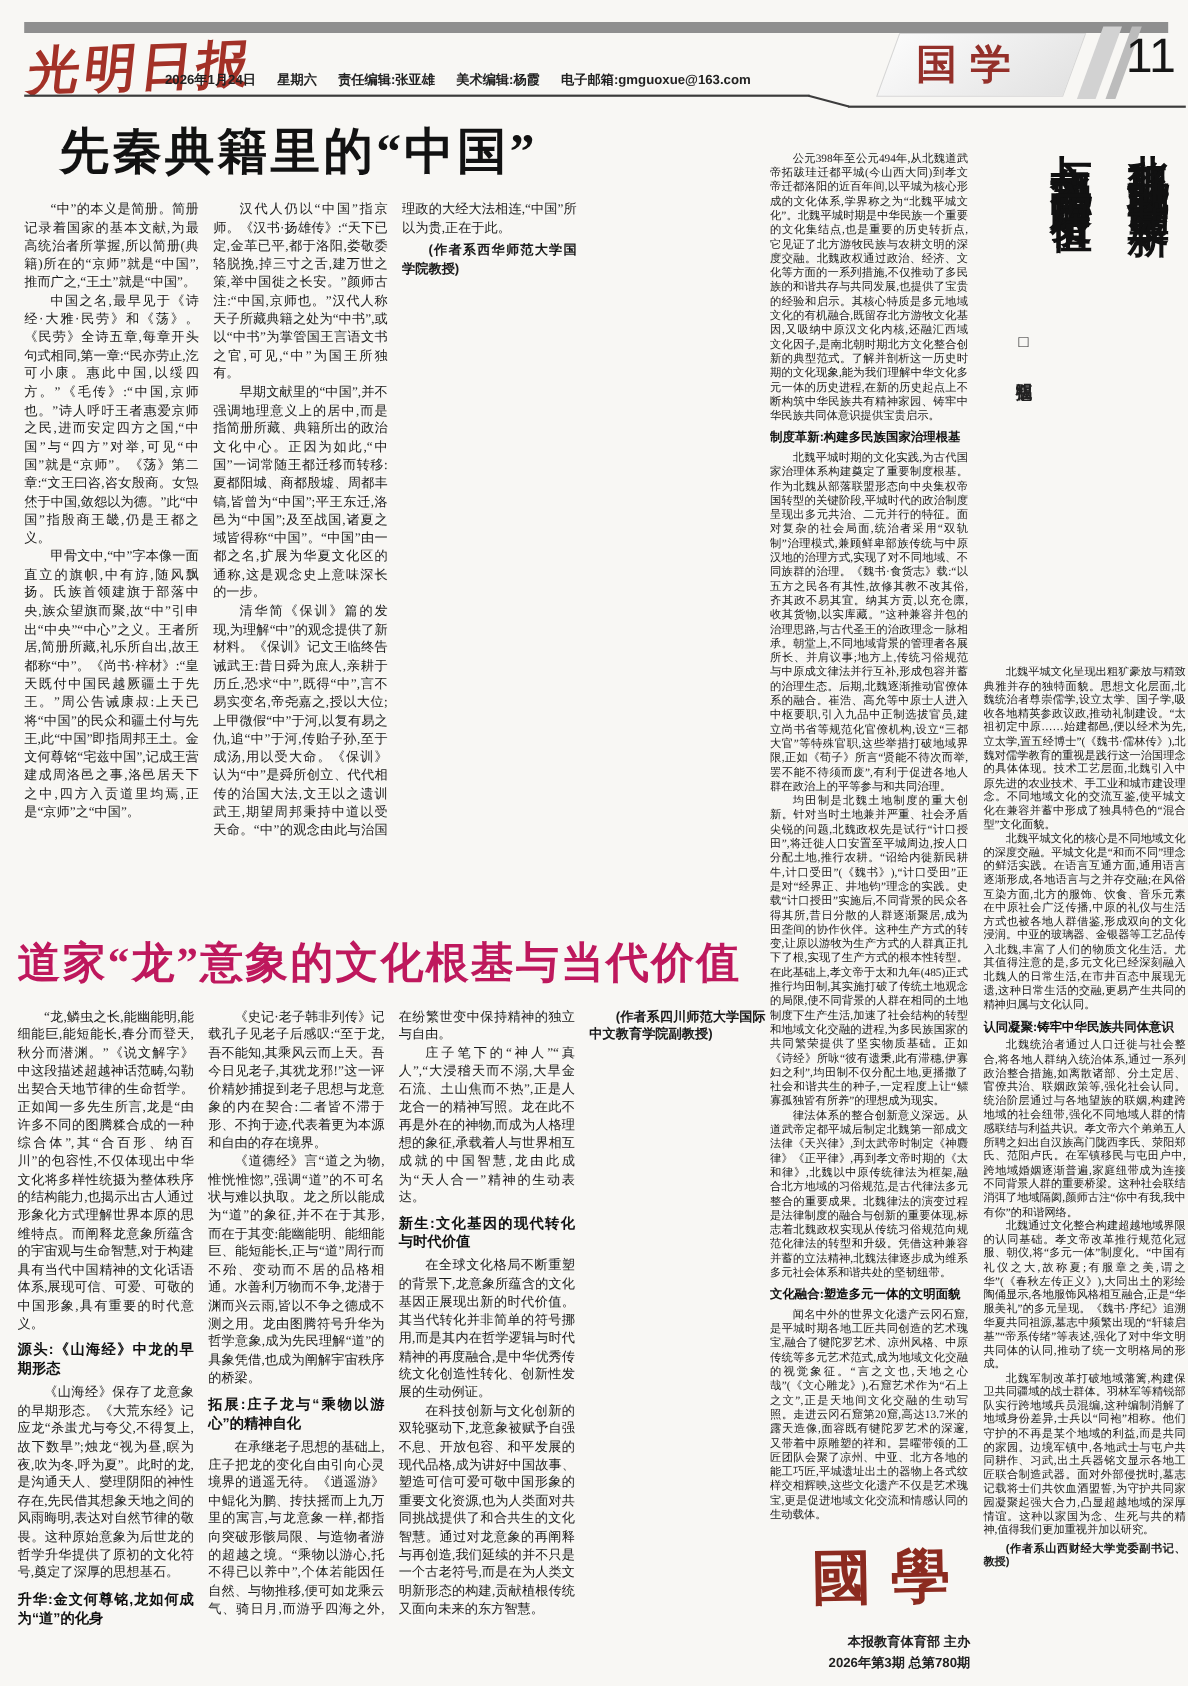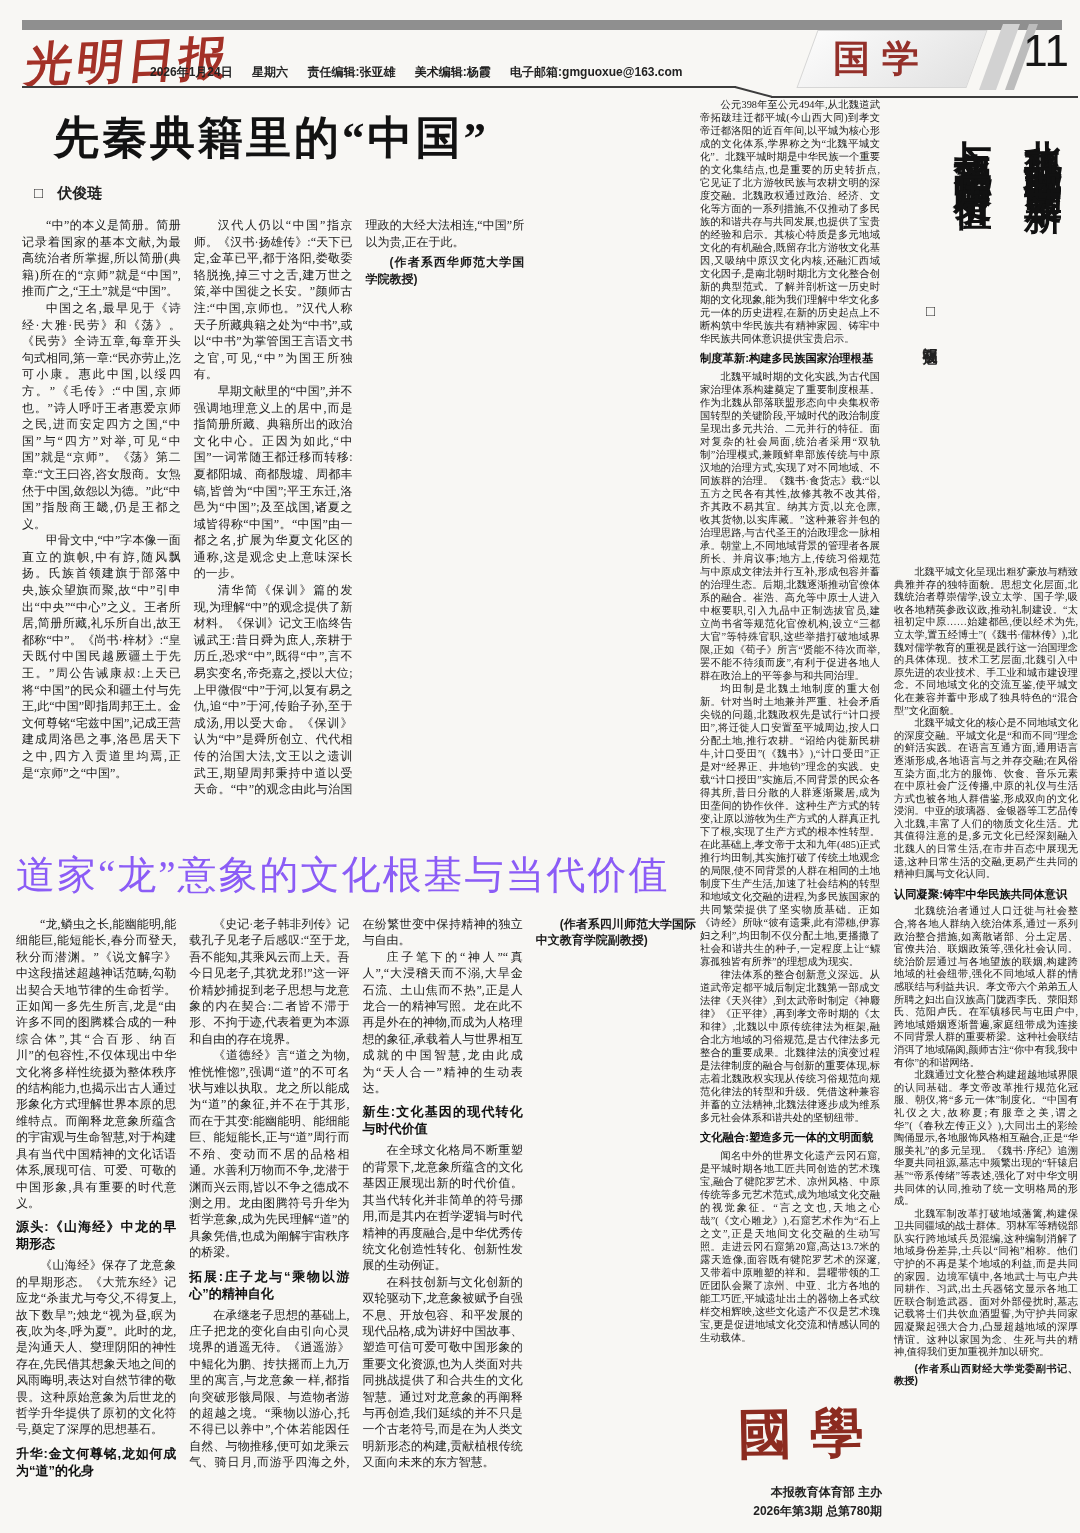--- a/index.html
+++ b/index.html
@@ -41,34 +41,34 @@
 
   
   .art-main{position:absolute;left:22px;top:108px;width:674px;height:736px;}
   .art-main h1{margin:0 0 0 32px;font-size:45px;font-weight:900;letter-spacing:3px;color:#121212;}
   .art-main .byline{margin:16px 0 0 12px;}
   .cols{column-gap:13px;column-fill:auto;overflow:hidden;text-align:justify;}
   .cols-main{margin-top:14px;height:584px;column-count:4;font-size:12px;line-height:16.6px;}
 
   
   .art-dao{position:absolute;left:16px;top:848px;width:680px;height:682px;}
-  .art-dao h1{margin:0;font-size:39px;font-weight:400;letter-spacing:2px;color:#8b5cf6;}
+  .art-dao h1{margin:0;font-size:39px;font-weight:700;letter-spacing:2px;color:#be185d;}
   .art-dao .byline{margin:14px 0 0 12px;}
   .cols-dao{margin-top:14px;height:570px;column-count:4;font-size:12px;line-height:16.4px;}
   .cols-dao .t-h{font-size:13px;line-height:17px;}
 
   
   .art-right{position:absolute;left:700px;top:96px;width:378px;height:1437px;}
   .vtitle-wrap{position:absolute;right:0;top:6px;width:162px;height:466px;}
   .vtitle{position:absolute;right:0;top:8px;height:452px;writing-mode:vertical-rl;
           text-orientation:upright;font-size:38px;font-weight:900;letter-spacing:6px;
           line-height:1.85;color:#111;}
   .vbyline{position:absolute;left:4px;top:200px;writing-mode:vertical-rl;text-orientation:upright;
            font-size:15px;font-weight:bold;font-family:"Liberation Sans",sans-serif;color:#222;}
-  .rcol{position:absolute;overflow:hidden;text-align:justify;}
+  .rcol{position:absolute;overflow:hidden;text-align:justify;margin-top:40px;}
   .rcol-a{left:0;top:2px;width:180px;height:1292px;font-size:10.3px;line-height:13px;}
   .rcol-b{left:194px;top:470px;width:184px;height:965px;font-size:10.2px;line-height:12.6px;}
   .rcol .t-h{font-size:11.3px;}
   .footer-box{position:absolute;left:0;top:1302px;width:182px;height:132px;text-align:right;}
   .gx-logo{font-size:54px;font-weight:900;letter-spacing:18px;color:#8c2b20;
            font-family:"DejaVu Serif","Liberation Serif",serif;transform:rotate(-1deg);
            margin:0 0 12px 8px;}
   .fb-line{font-family:"Liberation Sans",sans-serif;font-size:12px;font-weight:bold;
            color:#222;line-height:19px;}
 </style>
@@ -92,24 +92,20 @@
     <div class="stripe s1"></div>
     <div class="stripe s2"></div>
     <div class="page-num">11</div>
   </div>
   <div class="rule-a"></div>
   <div class="rule-diag"></div>
   <div class="rule-b"></div>
 
   <section class="art-main">
     <h1>先秦典籍里的“中国”</h1>
-    <div class="byline">
-      <span class="sq">□</span>
-      <span>伏俊琏</span>
-    </div>
     <div class="cols cols-main">
         <p class="t-p">“中”的本义是简册。简册记录着国家的基本文献,为最高统治者所掌握,所以简册(典籍)所在的“京师”就是“中国”,推而广之,“王土”就是“中国”。</p>
         <p class="t-p">中国之名,最早见于《诗经·大雅·民劳》和《荡》。《民劳》全诗五章,每章开头句式相同,第一章:“民亦劳止,汔可小康。惠此中国,以绥四方。”《毛传》:“中国,京师也。”诗人呼吁王者惠爱京师之民,进而安定四方之国,“中国”与“四方”对举,可见“中国”就是“京师”。《荡》第二章:“文王曰咨,咨女殷商。女炰烋于中国,敛怨以为德。”此“中国”指殷商王畿,仍是王都之义。</p>
         <p class="t-p">甲骨文中,“中”字本像一面直立的旗帜,中有斿,随风飘扬。氏族首领建旗于部落中央,族众望旗而聚,故“中”引申出“中央”“中心”之义。王者所居,简册所藏,礼乐所自出,故王都称“中”。《尚书·梓材》:“皇天既付中国民越厥疆土于先王。”周公告诫康叔:上天已将“中国”的民众和疆土付与先王,此“中国”即指周邦王土。金文何尊铭“宅兹中国”,记成王营建成周洛邑之事,洛邑居天下之中,四方入贡道里均焉,正是“京师”之“中国”。</p>
         <p class="t-p">汉代人仍以“中国”指京师。《汉书·扬雄传》:“天下已定,金革已平,都于洛阳,娄敬委辂脱挽,掉三寸之舌,建万世之策,举中国徙之长安。”颜师古注:“中国,京师也。”汉代人称天子所藏典籍之处为“中书”,或以“中书”为掌管国王言语文书之官,可见,“中”为国王所独有。</p>
         <p class="t-p">早期文献里的“中国”,并不强调地理意义上的居中,而是指简册所藏、典籍所出的政治文化中心。正因为如此,“中国”一词常随王都迁移而转移:夏都阳城、商都殷墟、周都丰镐,皆曾为“中国”;平王东迁,洛邑为“中国”;及至战国,诸夏之域皆得称“中国”。“中国”由一都之名,扩展为华夏文化区的通称,这是观念史上意味深长的一步。</p>
         <p class="t-p">清华简《保训》篇的发现,为理解“中”的观念提供了新材料。《保训》记文王临终告诫武王:昔日舜为庶人,亲耕于历丘,恐求“中”,既得“中”,言不易实变名,帝尧嘉之,授以大位;上甲微假“中”于河,以复有易之仇,追“中”于河,传贻子孙,至于成汤,用以受大命。《保训》认为“中”是舜所创立、代代相传的治国大法,文王以之遗训武王,期望周邦秉持中道以受天命。“中”的观念由此与治国理政的大经大法相连,“中国”所以为贵,正在于此。</p>
         <p class="t-credit">(作者系西华师范大学国学院教授)</p>
       </div>
   </section>

